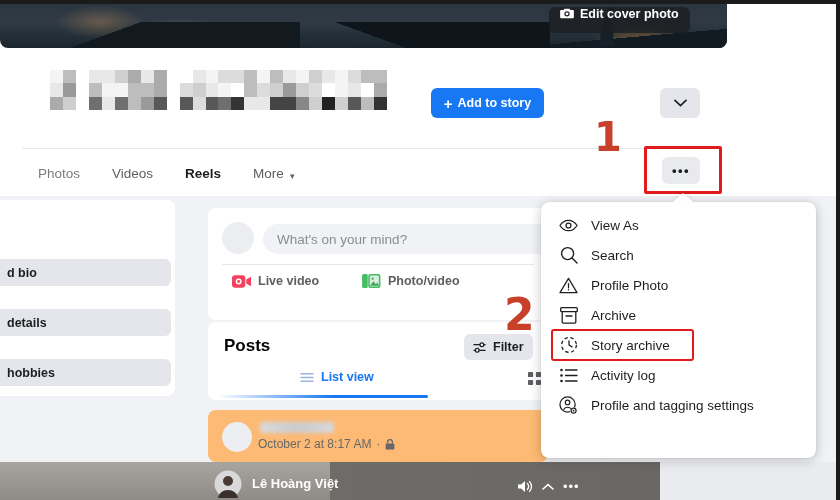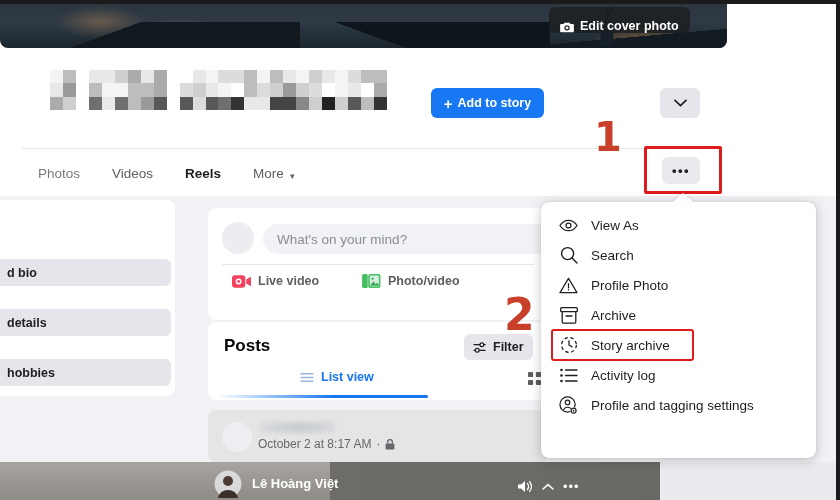--- a/index.html
+++ b/index.html
@@ -39,21 +39,21 @@
       linear-gradient(20deg, transparent 0 42%, #0f161b 42% 100%) no-repeat 250px bottom/300px 26px,
       linear-gradient(175deg, transparent 0 55%, #131b22 55% 100%) no-repeat right bottom/260px 20px;
   }
   .cover-person {
     position: absolute; left: 585px; top: 0px; width: 40px; height: 42px;
   }
 
   .edit-cover-btn {
     position: absolute; left: 549px; top: 7px;
     height: 26px; padding: 0 11px;
-    display: flex; align-items: flex-end; gap: 6px;
+    display: flex; align-items: flex-start; gap: 6px;
     background: rgba(28,30,33,.82);
     border-radius: 6px;
     color: #ffffff; font-size: 12.5px; font-weight: bold;
     white-space: nowrap;
     z-index: 6;
   }
   .cam-icon { display:block; width:14px; height:12px; }
 
   
   .name-mosaic {
@@ -183,21 +183,21 @@
   .view-underline {
     position:absolute; left: 10px; top: 27px; width: 210px; height: 3px;
     background: linear-gradient(90deg, rgba(24,119,242,0) 0%, #1877f2 55%, #1877f2 100%);
     border-radius: 2px;
   }
   .grid-view-icon { position:absolute; left: 320px; top: 4px; }
 
   
   .post-card {
     position: absolute; left: 208px; top: 410px; width: 340px; height: 52px;
-    background: #e5e5e5; border-radius: 8px;
+    background: #fdba74; border-radius: 8px;
   }
   .post-avatar { position:absolute; left:14px; top:12px; width:30px; height:30px; border-radius:50%; background:#eceef1; }
   .post-name-blur {
     position:absolute; left: 52px; top: 12px; width: 74px; height: 11px;
     background: linear-gradient(90deg,#d9dbdf,#c9ccd1,#d6d8dc);
     filter: blur(2.2px); border-radius:2px;
   }
   .post-meta { position:absolute; left: 50px; top: 27px; display:flex; align-items:center; gap:5px;
                font-size: 12px; color:#65676b; white-space:nowrap; }
 

